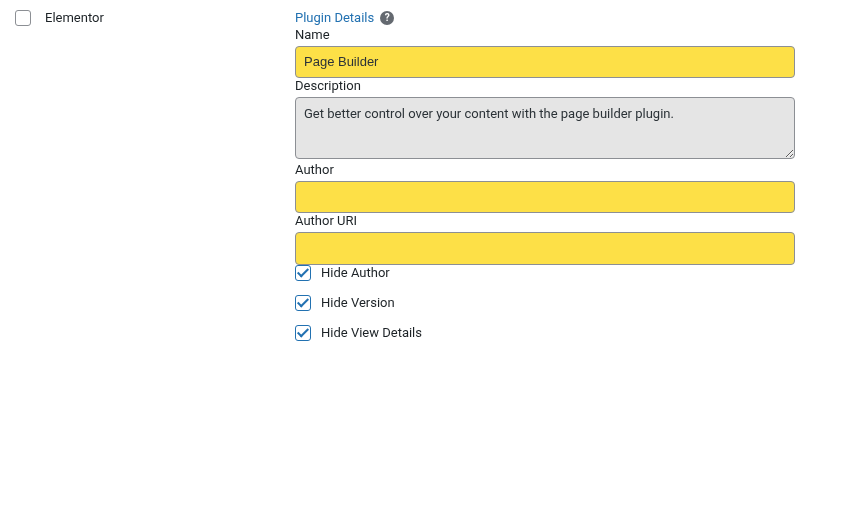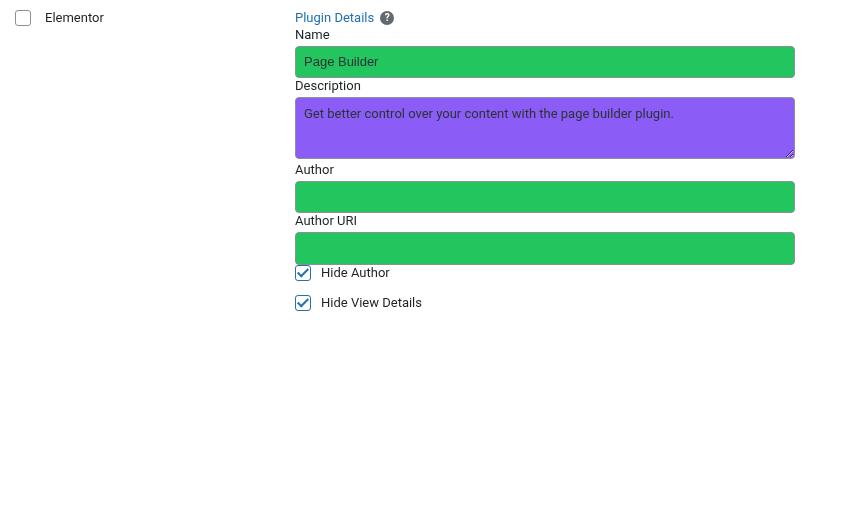--- a/index.html
+++ b/index.html
@@ -78,31 +78,31 @@
       font-size: 13px;
       color: #1d2327;
       margin-bottom: 4px;
     }
     .text-input {
       width: 100%;
       padding: 6px 8px;
       font-size: 13px;
       border: 1px solid #8c8f94;
       border-radius: 4px;
-      background: #22c55e;
+      background: #fde047;
       color: #2c3338;
       line-height: 1.4;
     }
     .textarea-input {
       width: 100%;
       padding: 6px 8px;
       font-size: 13px;
       border: 1px solid #8c8f94;
       border-radius: 4px;
-      background: #8b5cf6;
+      background: #e5e5e5;
       color: #2c3338;
       line-height: 1.5;
       resize: vertical;
       min-height: 62px;
       font-family: inherit;
     }
     .checkbox-group {
       display: flex;
       align-items: flex-start;
       margin-bottom: 14px;
@@ -171,20 +171,24 @@
     <div class="field-group">
       <label class="field-label">Author URI</label>
       <input type="text" class="text-input" value="" style="">
     </div>
 
     <div class="checkbox-group">
       <input type="checkbox" checked="" style="">
       <label class="checkbox-label">Hide Author</label>
     </div>
 
+    <div class="checkbox-group">
+      <input type="checkbox" checked="" style="">
+      <label class="checkbox-label">Hide Version</label>
+    </div>
 
     <div class="checkbox-group">
       <input type="checkbox" checked="" style="">
       <label class="checkbox-label">Hide View Details</label>
     </div>
 
   </div>
 </div>
 
 </body></html>

